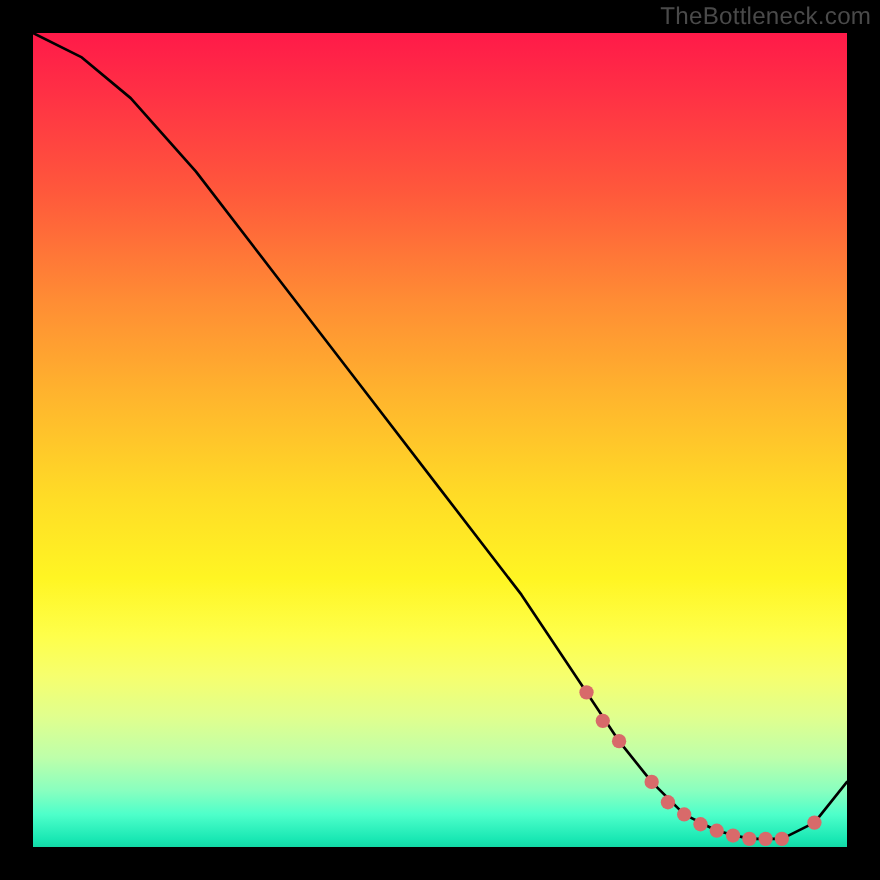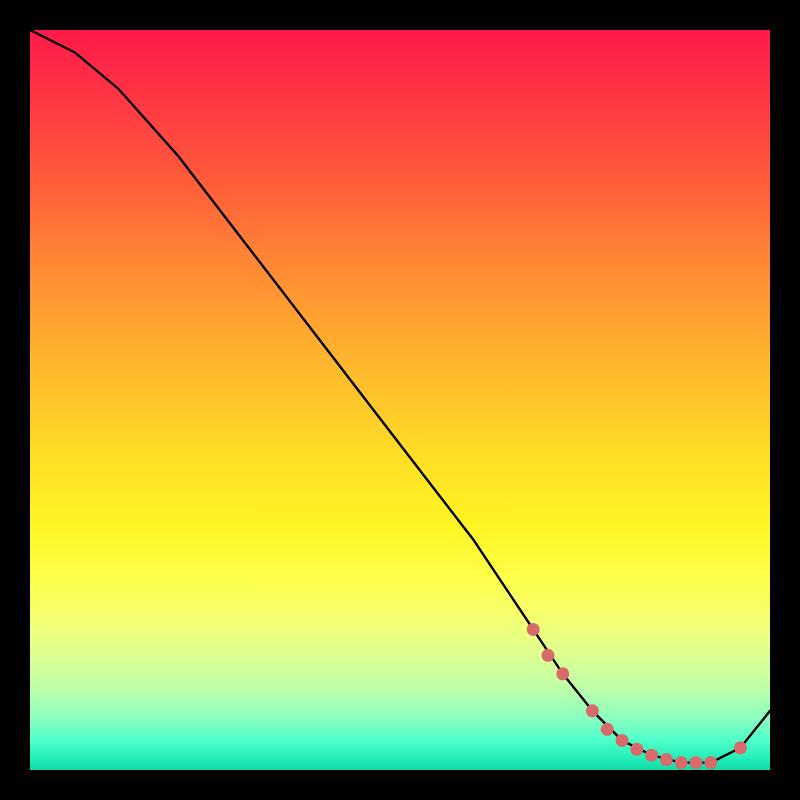--- a/index.html
+++ b/index.html
@@ -67,20 +67,21 @@
     width: 100%;
     height: 100%;
     z-index: 2;
   }
 </style>
 </head>
 <body>
 
 <div class="frame">
 
+  <div class="watermark">TheBottleneck.com</div>
 
   <div class="plot-area">
     <div class="gradient"></div>
 
     <svg class="curve" viewBox="0 0 740 740" preserveAspectRatio="none">
       <path id="curve-path" fill="none" stroke="#000" stroke-width="2.4" stroke-linecap="round" stroke-linejoin="round" d="M0.0 0.0 L44.4 22.2 L88.8 59.2 L148.0 125.8 L222.0 222.0 L296.0 318.2 L370.0 414.4 L444.0 510.6 L503.2 599.4 L532.8 643.8 L562.4 680.8 L592.0 710.4 L621.6 725.2 L651.2 732.6 L680.8 732.6 L710.4 717.8 L740.0 680.8"></path>
       <g id="marker-group">
           <circle cx="503.2" cy="599.4" r="6.5" fill="#d86a6a"></circle>
           <circle cx="518.0" cy="625.3" r="6.5" fill="#d86a6a"></circle>
           <circle cx="532.8" cy="643.8" r="6.5" fill="#d86a6a"></circle>

